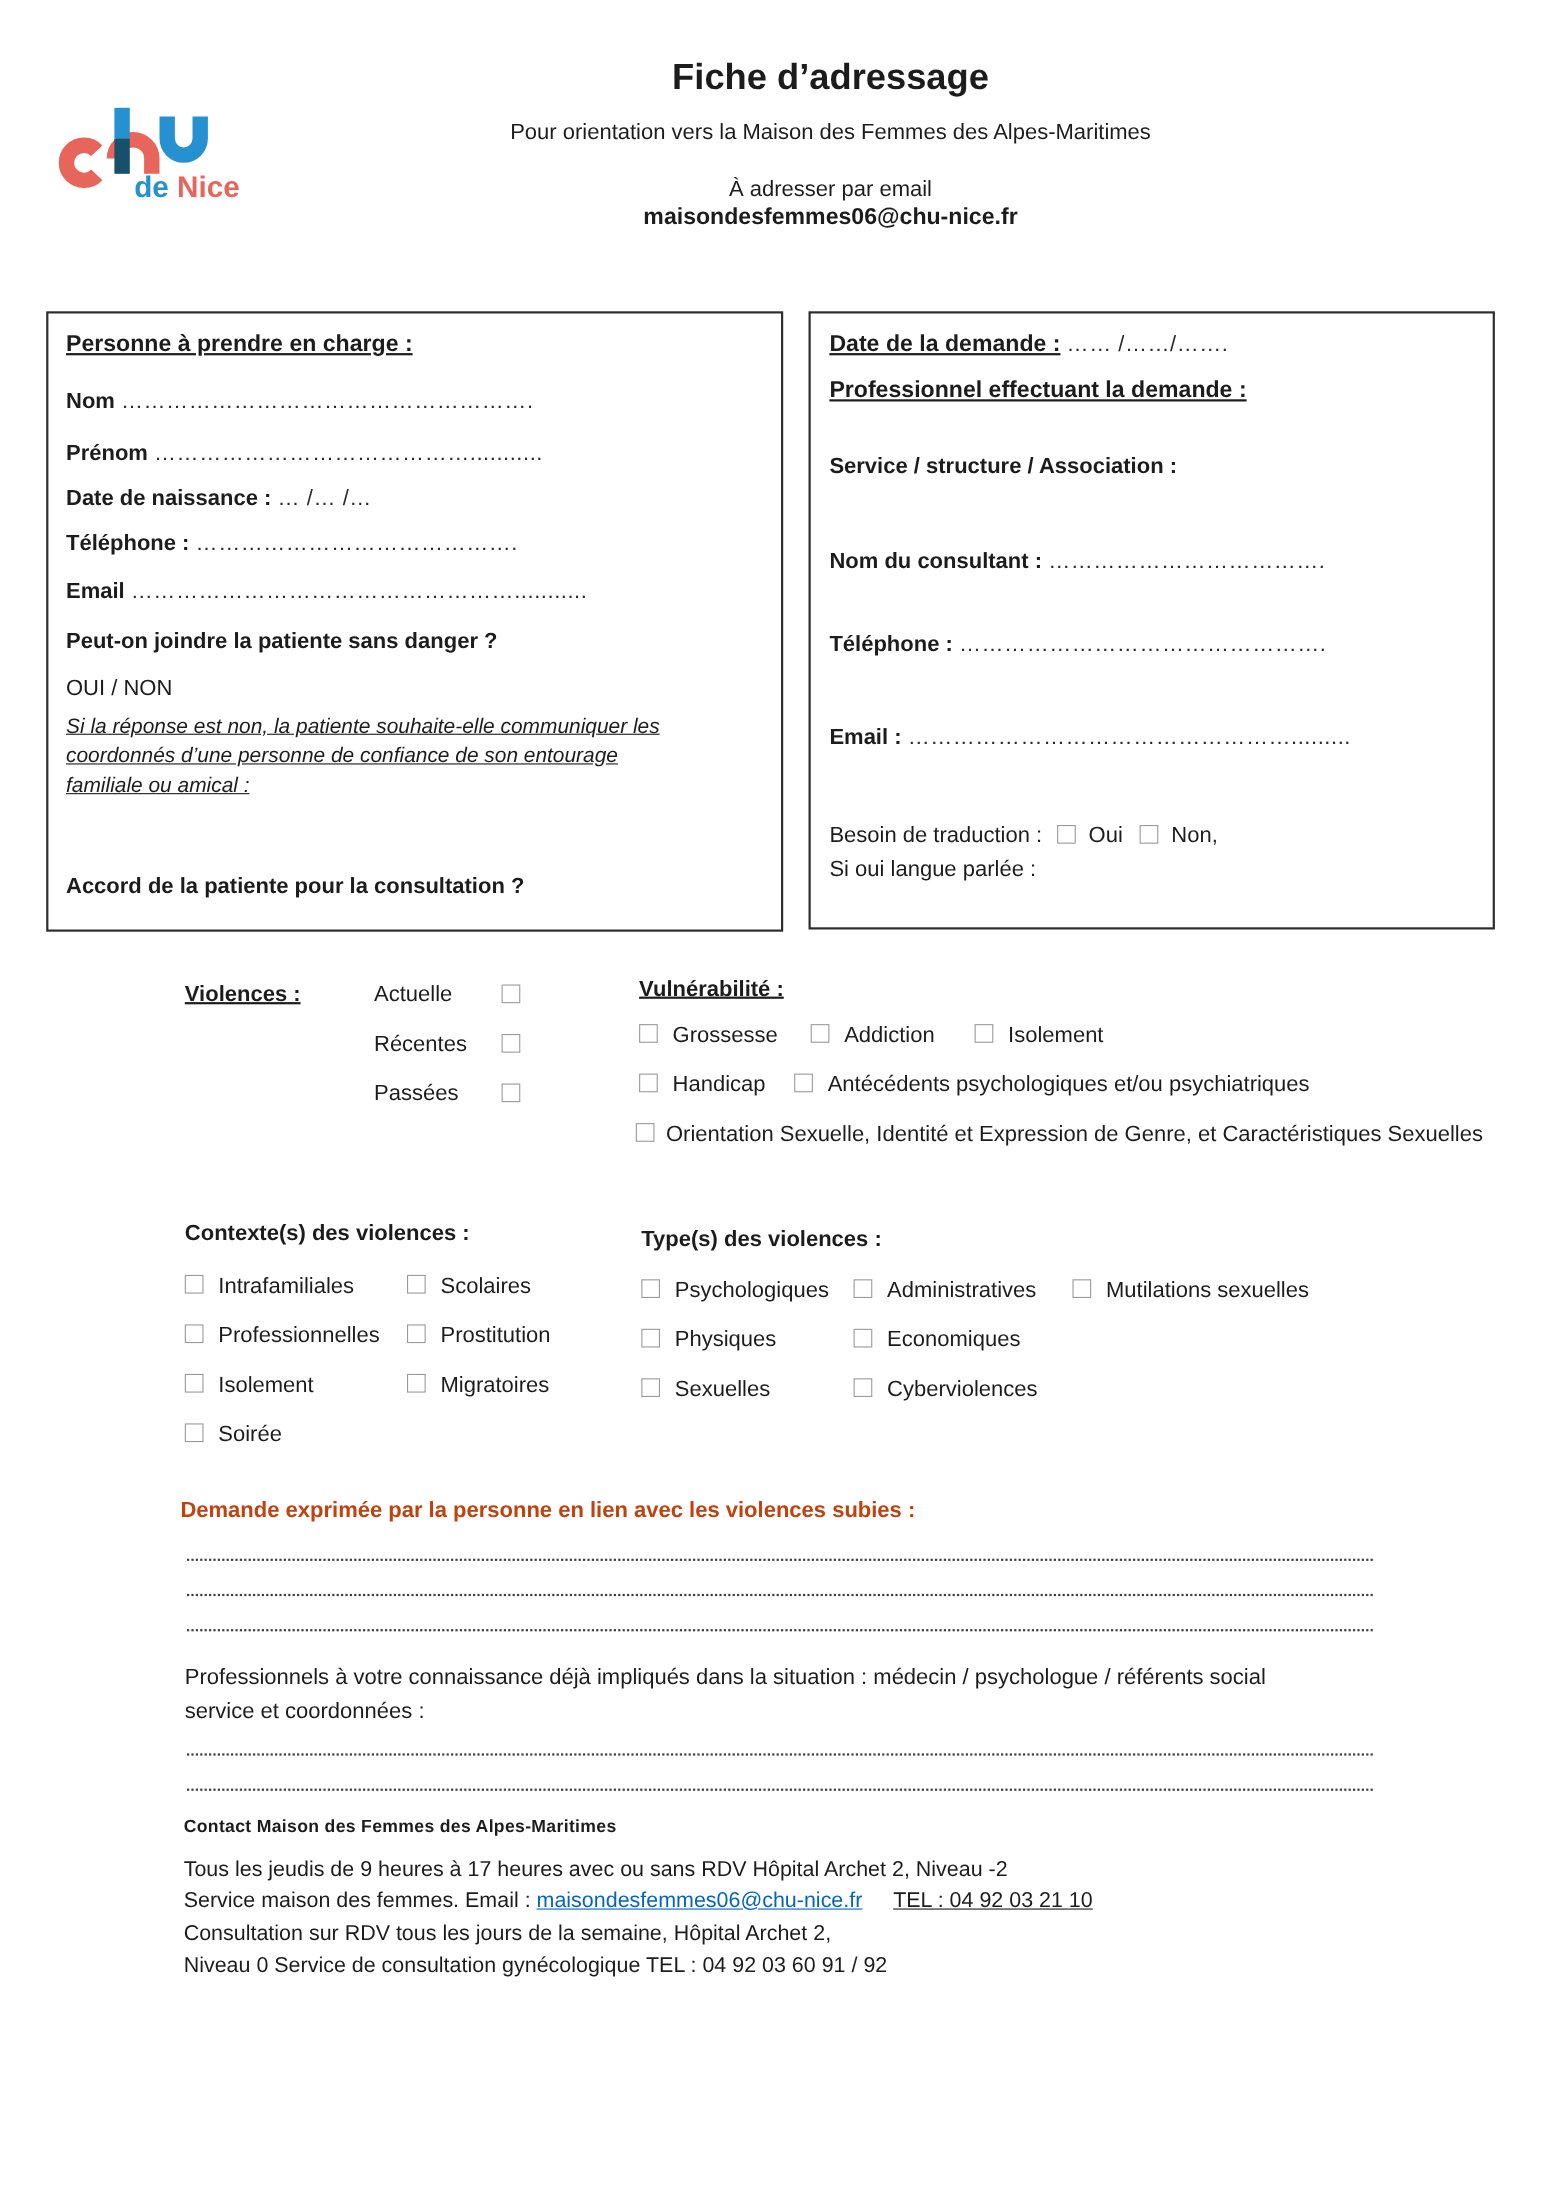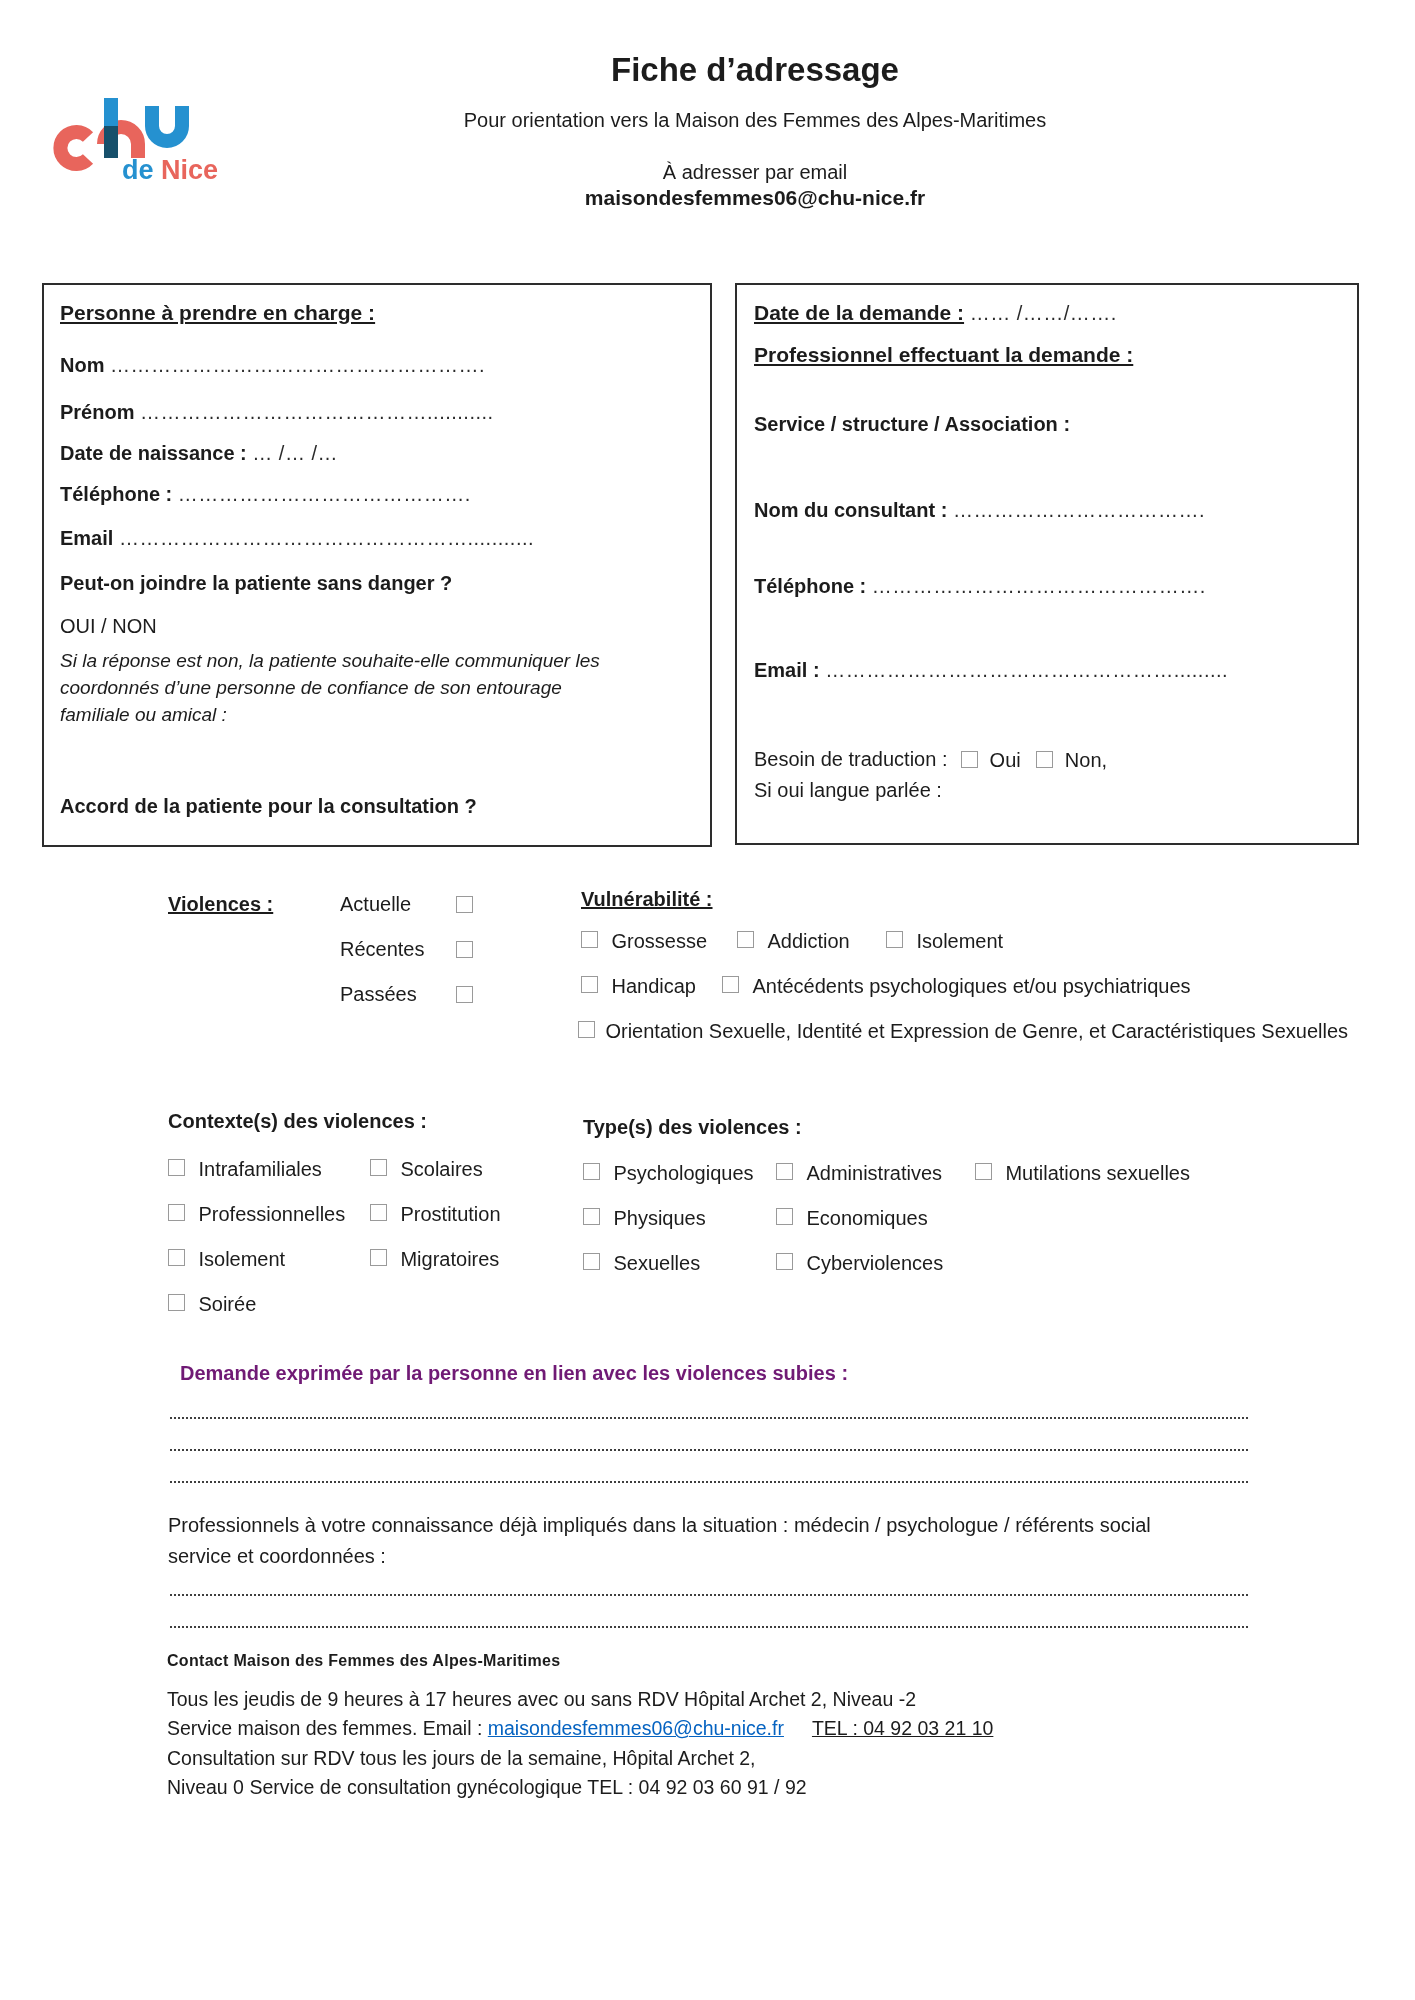--- a/index.html
+++ b/index.html
@@ -41,21 +41,21 @@
     position:absolute;
     left:170px;width:1078px;height:0;
     border-bottom:2.5px dotted #3e3e3e;
   }
   .accent-head{font-size:20px;font-weight:bold;white-space:nowrap;}
   .para{font-size:20px;line-height:31px;}
   .contact-title{font-size:16px;letter-spacing:0.3px;white-space:nowrap;font-weight:bold;}
   .contact-line{font-size:19.5px;white-space:nowrap;}
   .linkblue{text-decoration:underline;cursor:pointer;}
   .telu{text-decoration:underline;margin-left:28px;}
-  .noteblock{width:555px;white-space:normal;line-height:27px;font-size:19px;font-style:italic;}
+  .noteblock{width:555px;white-space:normal;line-height:27px;font-size:19px;font-style:italic;text-decoration:underline;}
 </style>
 </head>
 <body>
 
 <div class="page">
 
   <div class="abs title ctr" style="left:400px;top:36px;width:710px;">Fiche d’adressage</div>
 
   <div class="abs" style="left:52px;top:86px;width:190px;height:100px;">
     <svg width="190" height="100" viewBox="0 0 190 100">
@@ -241,21 +241,21 @@
 
   <div class="abs" style="left:583px;top:1252px;">
     <span class="cb"></span>
     <span class="cbl">Sexuelles</span>
   </div>
   <div class="abs" style="left:776px;top:1252px;">
     <span class="cb"></span>
     <span class="cbl">Cyberviolences</span>
   </div>
 
-  <div class="abs accent-head" style="left: 180px; top: 1362px; color: #701a75;">Demande exprimée par la personne en lien avec les violences subies :</div>
+  <div class="abs accent-head" style="left: 164px; top: 1362px; color: #c2410c;">Demande exprimée par la personne en lien avec les violences subies :</div>
   <div class="dotline" style="top:1417px;"></div>
   <div class="dotline" style="top:1449px;"></div>
   <div class="dotline" style="top:1481px;"></div>
 
   <div class="abs para" style="left:168px;top:1510px;width:1040px;">Professionnels à votre connaissance déjà impliqués dans la situation : médecin / psychologue / référents social service et coordonnées :</div>
   <div class="dotline" style="top:1594px;"></div>
   <div class="dotline" style="top:1626px;"></div>
 
   <div class="abs contact-title" style="left:167px;top:1652px;">Contact Maison des Femmes des Alpes-Maritimes</div>
   <div class="abs contact-line" style="left:167px;top:1688px;">Tous les jeudis de 9 heures à 17 heures avec ou sans RDV Hôpital Archet 2, Niveau -2</div>

